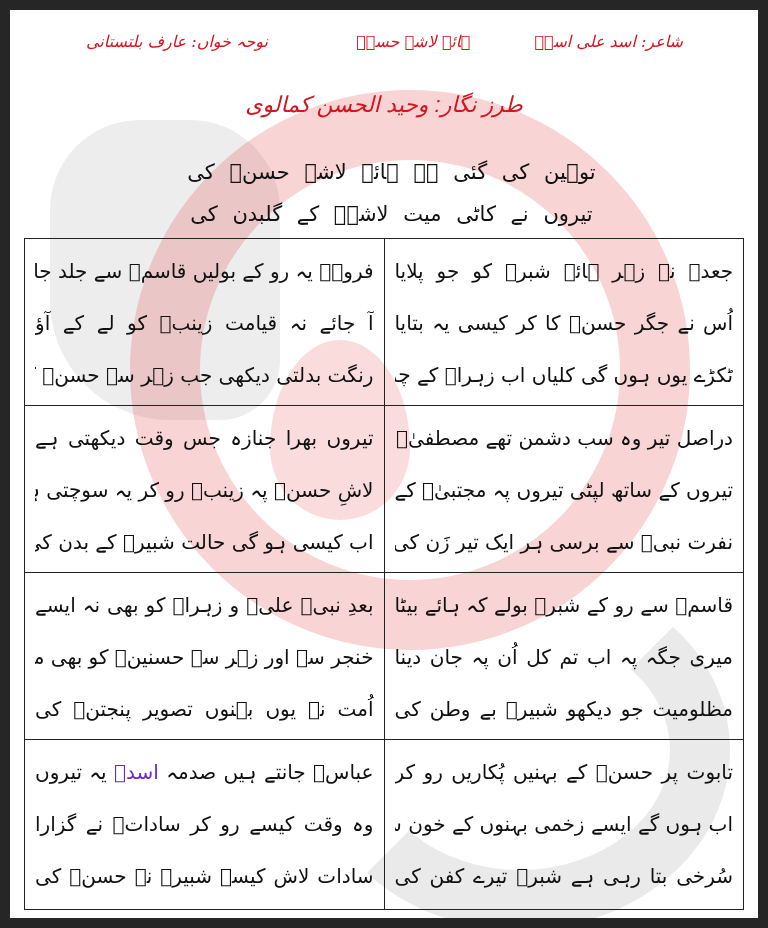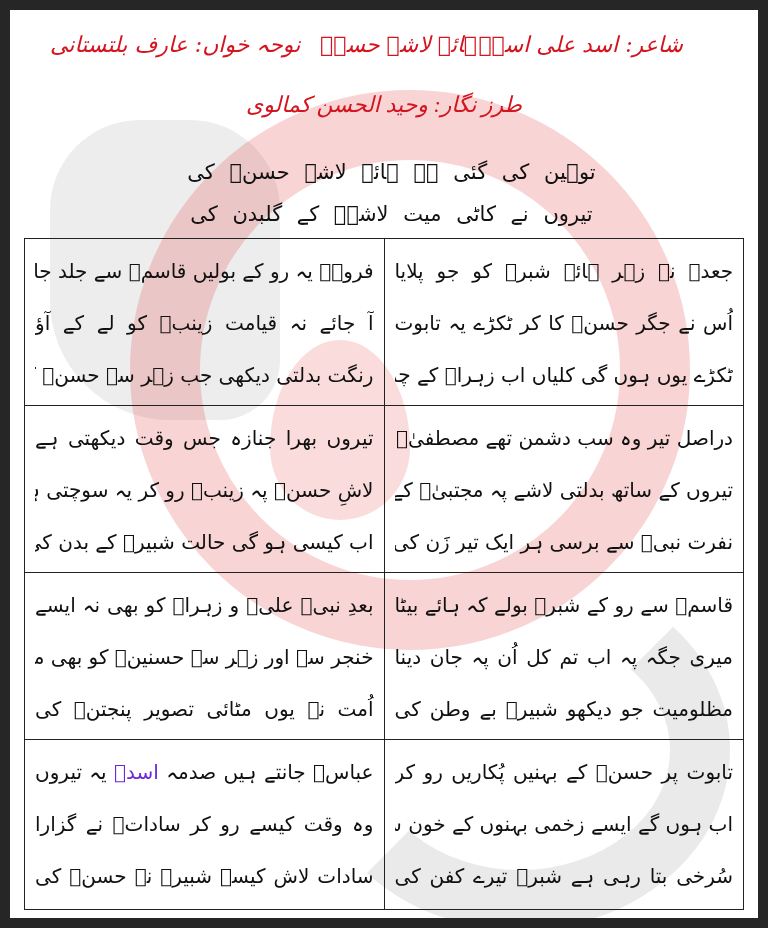--- a/index.html
+++ b/index.html
@@ -44,31 +44,32 @@
       border-radius: 50%;
       border: 60px solid rgba(160, 160, 160, 0.22);
       border-top-color: transparent; border-left-color: transparent;
       box-sizing: border-box;
     }
 
     
     .hdr {
       position: absolute; top: 22px; height: 40px;
       font-family: "DejaVu Serif", serif;
-      font-size: 22px; color: #d4141e;
+      font-size: 16px; color: #d4141e;
       direction: rtl; white-space: nowrap;
       font-style: italic;
+      margin-left: 36px;
     }
     .hdr-poet { right: 75px; }
     .hdr-title { left: 310px; }
     .hdr-reciter { left: 40px; }
     .hdr-composer {
       position: absolute; top: 82px; left: 0; right: 0;
       text-align: center;
-      font-family: Liberation Serif, serif;
+      font-family: Liberation Sans, sans-serif;
       font-size: 22px; color: #d4141e; font-style: italic;
       direction: rtl;
     }
 
     
     .chorus {
       position: absolute; left: 0; right: 0;
       text-align: center; direction: rtl;
       font-family: "DejaVu Sans", sans-serif;
       font-size: 21px; color: #111;
@@ -127,51 +128,51 @@
   <div class="hdr-composer">طرز نگار: وحید الحسن کمالوی</div>
 
   <div class="chorus chorus-1">توہین کی گئی ہے ہائے لاشۂ حسنؑ کی</div>
   <div class="chorus chorus-2">تیروں نے کاٹی میت لاشۂؑ کے گلبدن کی</div>
 
   <table class="stanza-table">
     <tbody>
         <tr>
       <td>
         <span class="line">جعدہ نے زہر ہائے شبرؑ کو جو پلایا</span>
-        <span class="line">اُس نے جگر حسنؑ کا کر ٹکڑے یہ تابوت</span>
+        <span class="line">اُس نے جگر حسنؑ کا کر کیسی یہ بتایا</span>
         <span class="line">ٹکڑے یوں ہوں گی کلیاں اب زہراؑ کے چمن کی</span>
       </td>
       <td>
         <span class="line">فروہؑ یہ رو کے بولیں قاسمؑ سے جلد جاؤ</span>
         <span class="line">آ جائے نہ قیامت زینبؑ کو لے کے آؤ</span>
         <span class="line">رنگت بدلتی دیکھی جب زہر سے حسنؑ کی</span>
       </td>
     </tr>
     <tr>
       <td>
         <span class="line">دراصل تیر وہ سب دشمن تھے مصطفیٰؐ کے</span>
-        <span class="line">تیروں کے ساتھ بدلتی لاشے پہ مجتبیٰؑ کے</span>
+        <span class="line">تیروں کے ساتھ لپٹی تیروں پہ مجتبیٰؑ کے</span>
         <span class="line">نفرت نبیؐ سے برسی ہر ایک تیر زَن کی</span>
       </td>
       <td>
         <span class="line">تیروں بھرا جنازہ جس وقت دیکھتی ہے</span>
         <span class="line">لاشِ حسنؑ پہ زینبؑ رو کر یہ سوچتی ہے</span>
         <span class="line">اب کیسی ہو گی حالت شبیرؑ کے بدن کی</span>
       </td>
     </tr>
     <tr>
       <td>
         <span class="line">قاسمؑ سے رو کے شبرؑ بولے کہ ہائے بیٹا</span>
         <span class="line">میری جگہ پہ اب تم کل اُن پہ جان دینا</span>
         <span class="line">مظلومیت جو دیکھو شبیرؑ بے وطن کی</span>
       </td>
       <td>
         <span class="line">بعدِ نبیؐ علیؑ و زہراؑ کو بھی نہ ایسے</span>
         <span class="line">خنجر سے اور زہر سے حسنینؑ کو بھی مارا</span>
-        <span class="line">اُمت نے یوں مٹائی تصویر پنجتنؑ کی</span>
+        <span class="line">اُمت نے یوں بہنوں تصویر پنجتنؑ کی</span>
       </td>
     </tr>
     <tr>
       <td>
         <span class="line">تابوت پر حسنؑ کے بہنیں پُکاریں رو کر</span>
         <span class="line">اب ہوں گے ایسے زخمی بہنوں کے خون سے سَر</span>
         <span class="line">سُرخی بتا رہی ہے شبرؑ تیرے کفن کی</span>
       </td>
       <td>
         <span class="line"><span>عباسؑ جانتے ہیں صدمہ</span> <span class="accent">اسدؔ</span> <span>یہ تیروں</span></span>

